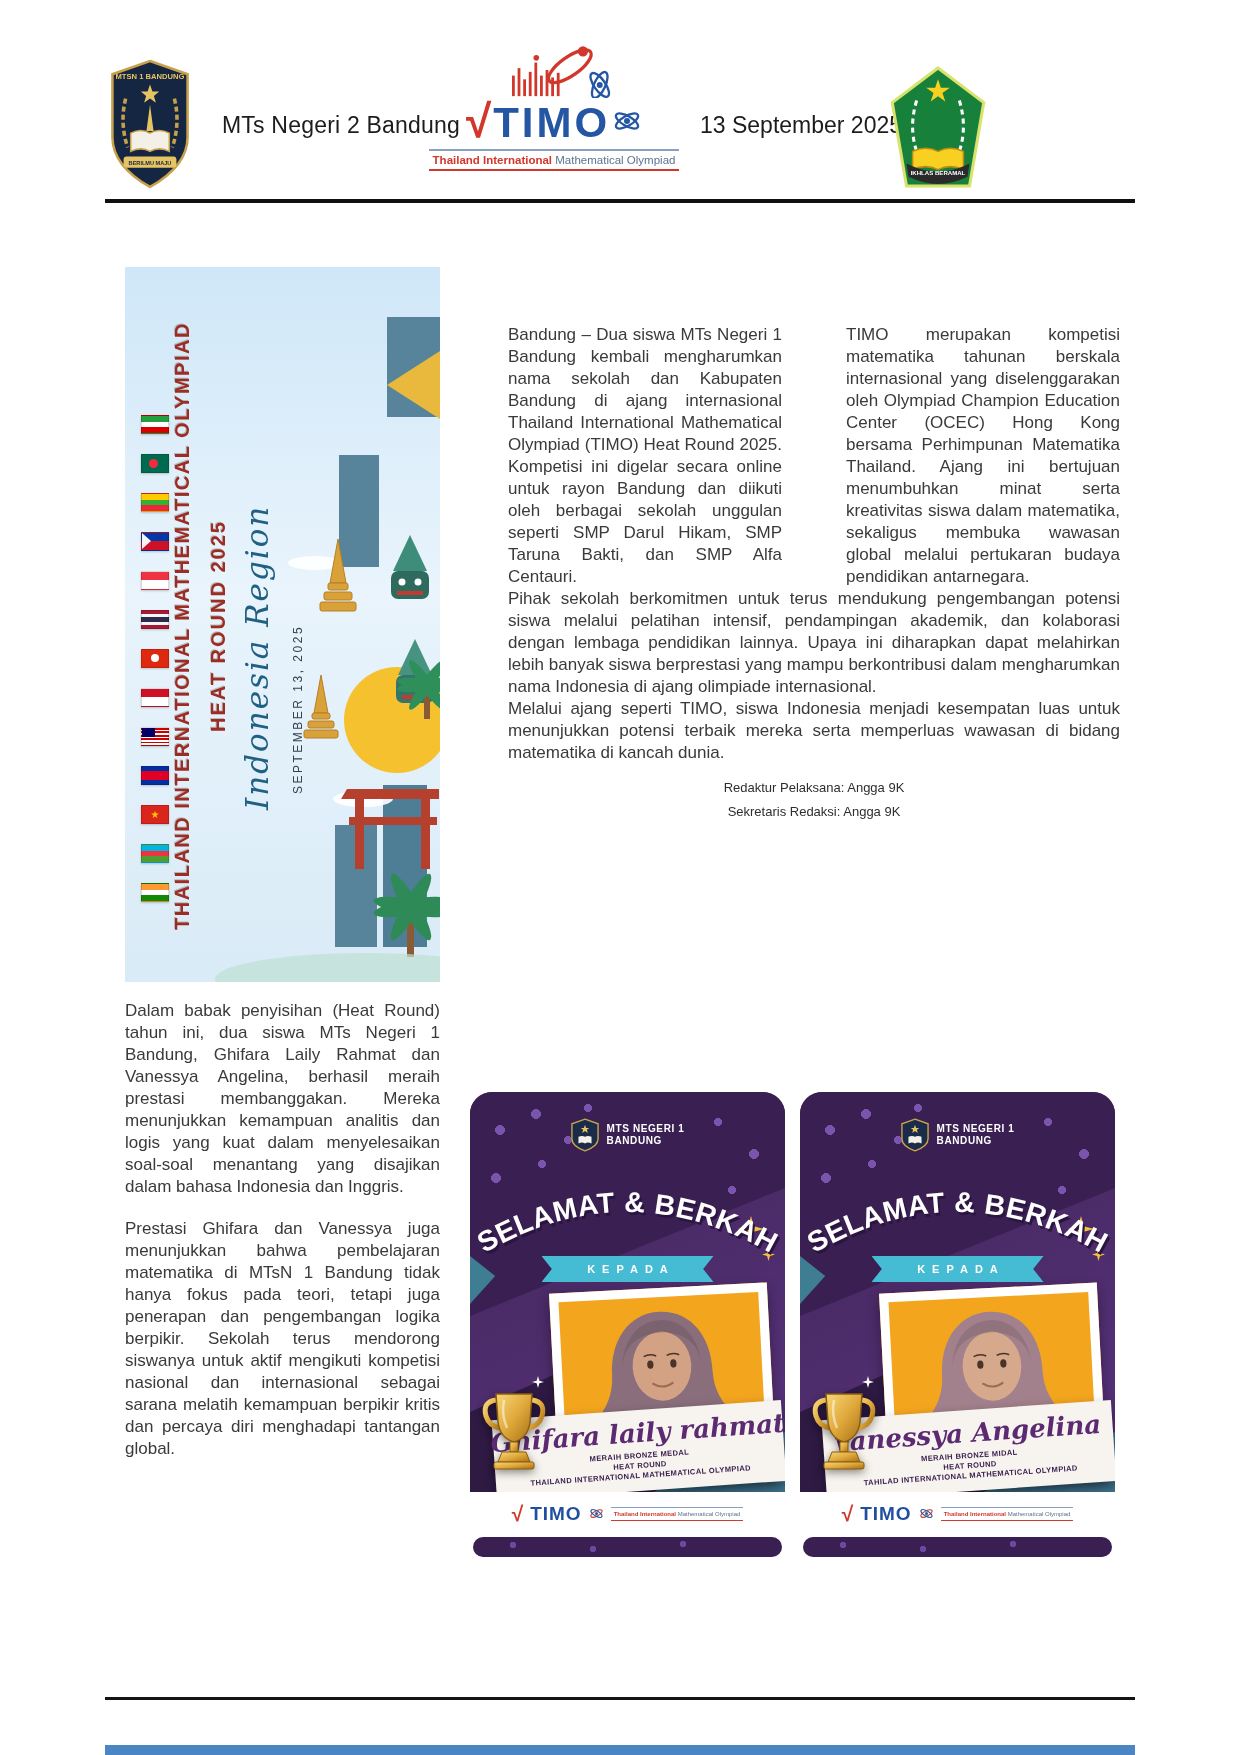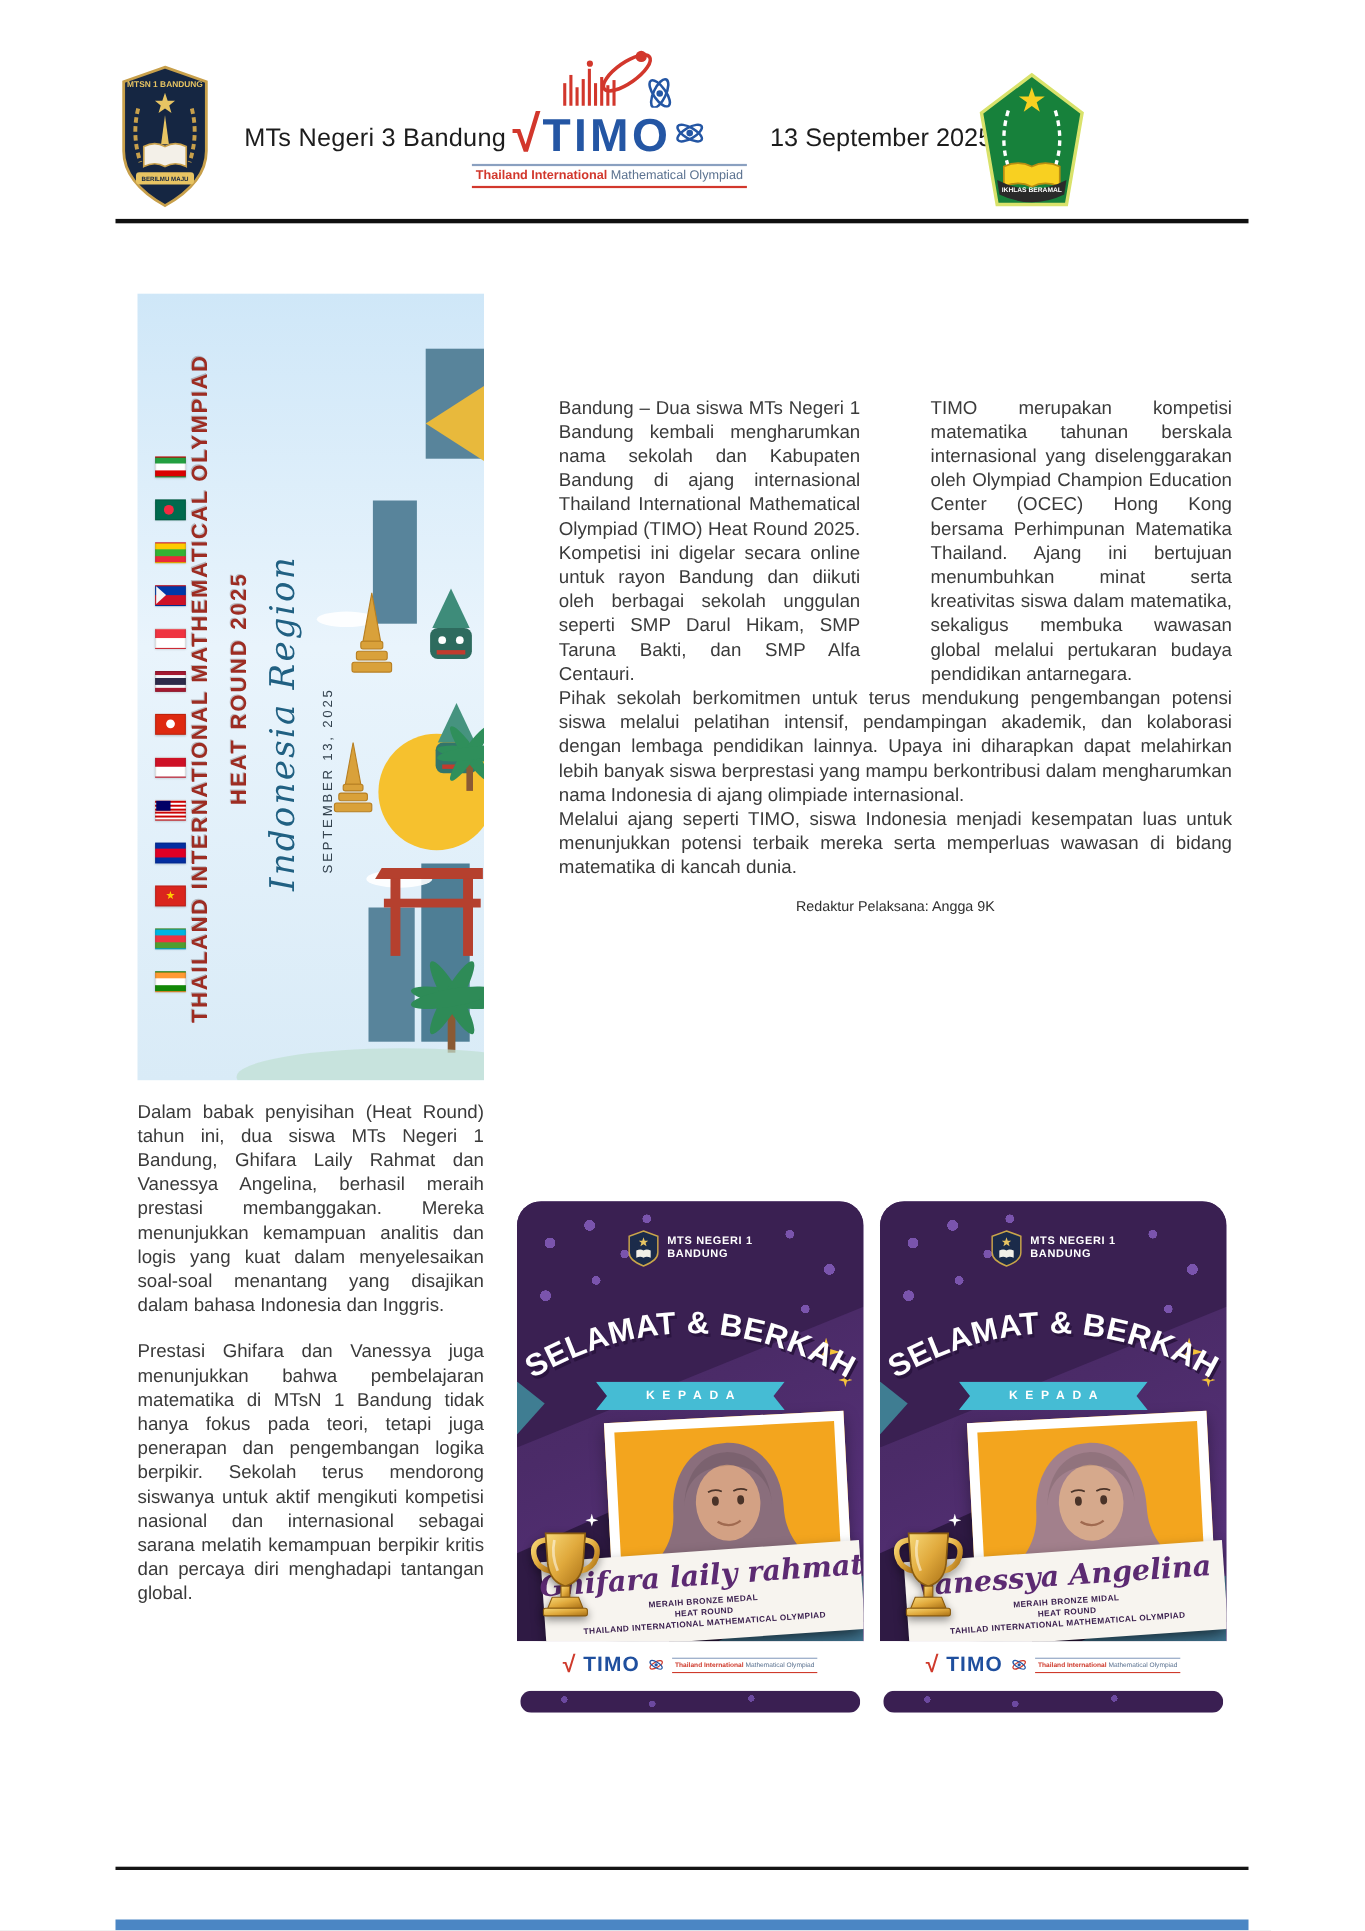--- a/index.html
+++ b/index.html
@@ -56,21 +56,21 @@
               color:#9d2c22;letter-spacing:2px;text-shadow:1px -1px 0 rgba(60,20,10,.25);}
   .poster-region{left:114px;top:170px;bottom:105px;width:48px;font-family:"DejaVu Serif",serif;
                  font-style:italic;font-size:31px;color:#206082;letter-spacing:2px;}
   .poster-date{left:166px;top:290px;bottom:120px;width:22px;font-size:12px;color:#33424e;
                letter-spacing:2.5px;font-weight:500;}
 
   
   .main{position:absolute;left:508px;top:248px;width:612px;}
   .article-title{font-family:"Liberation Serif",serif;font-style:italic;font-weight:bold;
                  font-size:55px;line-height:53px;letter-spacing:-1.5px;color:#0d0d0d;}
-  .cols{display:flex;gap:64px;margin-top:112px;}
+  .cols{display:flex;gap:64px;margin-top:76px;}
   .col{flex:1;}
   p.body{font-size:17px;line-height:22px;color:#3a3a3a;text-align:justify;margin:0;}
   .wide{margin-top:18px;}
   .bylines{margin-top:12px;text-align:center;font-size:13px;line-height:24px;color:#2e2e2e;}
 
   
   .side-col{position:absolute;left:125px;top:1000px;width:315px;}
   .side-col p.body{margin-bottom:20px;}
 
   
@@ -161,21 +161,21 @@
     <text x="41" y="21" font-size="7.5" fill="#e7c463" text-anchor="middle" font-weight="bold">MTSN 1 BANDUNG</text>
     <polygon points="41,26 43.4,33 50,33 44.8,37.4 46.8,44 41,40 35.2,44 37.2,37.4 32,33 38.6,33" fill="#e7c463"></polygon>
     <path d="M17,40 Q11,64 19,88" stroke="#c8a04b" fill="none" stroke-width="3.5" stroke-dasharray="5 3"></path>
     <path d="M65,40 Q71,64 63,88" stroke="#c8a04b" fill="none" stroke-width="3.5" stroke-dasharray="5 3"></path>
     <polygon points="41,46 44.5,72 37.5,72" fill="#e7c463"></polygon>
     <path d="M22,74 Q32,69 41,74 Q50,69 60,74 L60,92 Q50,87 41,92 Q32,87 22,92 Z" fill="#f3f0e8" stroke="#c8a04b" stroke-width="1.5"></path>
     <rect x="15" y="97" width="52" height="11" rx="3" fill="#e7c463"></rect>
     <text x="41" y="105" font-size="5.5" fill="#152642" text-anchor="middle" font-weight="bold">BERILMU MAJU</text>
   </svg>
 
-  <div class="header-school">MTs Negeri 3 Bandung</div>
+  <div class="header-school">MTs Negeri 2 Bandung</div>
 
   <div class="timo-logo">
     <svg class="timo-art" viewBox="0 0 150 60">
       <g fill="#d2372c">
         <rect x="30" y="36" width="3" height="22"></rect>
           <rect x="36" y="28" width="3" height="30"></rect>
         <rect x="42" y="40" width="3" height="18"></rect>
           <rect x="48" y="32" width="3" height="26"></rect>
         <rect x="54" y="22" width="3" height="36"></rect>
           <rect x="60" y="36" width="3" height="22"></rect>
@@ -310,20 +310,21 @@
           <p class="body">Bandung – Dua siswa MTs Negeri 1 Bandung kembali mengharumkan nama sekolah dan Kabupaten Bandung di ajang internasional Thailand International Mathematical Olympiad (TIMO) Heat Round 2025. Kompetisi ini digelar secara online untuk rayon Bandung dan diikuti oleh berbagai sekolah unggulan seperti SMP Darul Hikam, SMP Taruna Bakti, dan SMP Alfa Centauri.</p>
         </div>
       <div class="col">
           <p class="body">TIMO merupakan kompetisi matematika tahunan berskala internasional yang diselenggarakan oleh Olympiad Champion Education Center (OCEC) Hong Kong bersama Perhimpunan Matematika Thailand. Ajang ini bertujuan menumbuhkan minat serta kreativitas siswa dalam matematika, sekaligus membuka wawasan global melalui pertukaran budaya pendidikan antarnegara.</p>
         </div>
     </div>
     <p class="body wide">Pihak sekolah berkomitmen untuk terus mendukung pengembangan potensi siswa melalui pelatihan intensif, pendampingan akademik, dan kolaborasi dengan lembaga pendidikan lainnya. Upaya ini diharapkan dapat melahirkan lebih banyak siswa berprestasi yang mampu berkontribusi dalam mengharumkan nama Indonesia di ajang olimpiade internasional.</p>
     <p class="body wide">Melalui ajang seperti TIMO, siswa Indonesia menjadi kesempatan luas untuk menunjukkan potensi terbaik mereka serta memperluas wawasan di bidang matematika di kancah dunia.</p>
     <div class="bylines">
       <div>Redaktur Pelaksana: Angga 9K</div>
+      <div>Sekretaris Redaksi: Angga 9K</div>
     </div>
   </div>
 
   <div class="side-col">
     <p class="body">Dalam babak penyisihan (Heat Round) tahun ini, dua siswa MTs Negeri 1 Bandung, Ghifara Laily Rahmat dan Vanessya Angelina, berhasil meraih prestasi membanggakan. Mereka menunjukkan kemampuan analitis dan logis yang kuat dalam menyelesaikan soal-soal menantang yang disajikan dalam bahasa Indonesia dan Inggris.</p>
     <p class="body">Prestasi Ghifara dan Vanessya juga menunjukkan bahwa pembelajaran matematika di MTsN 1 Bandung tidak hanya fokus pada teori, tetapi juga penerapan dan pengembangan logika berpikir. Sekolah terus mendorong siswanya untuk aktif mengikuti kompetisi nasional dan internasional sebagai sarana melatih kemampuan berpikir kritis dan percaya diri menghadapi tantangan global.</p>
   </div>
 
   <div class="certs">
 

